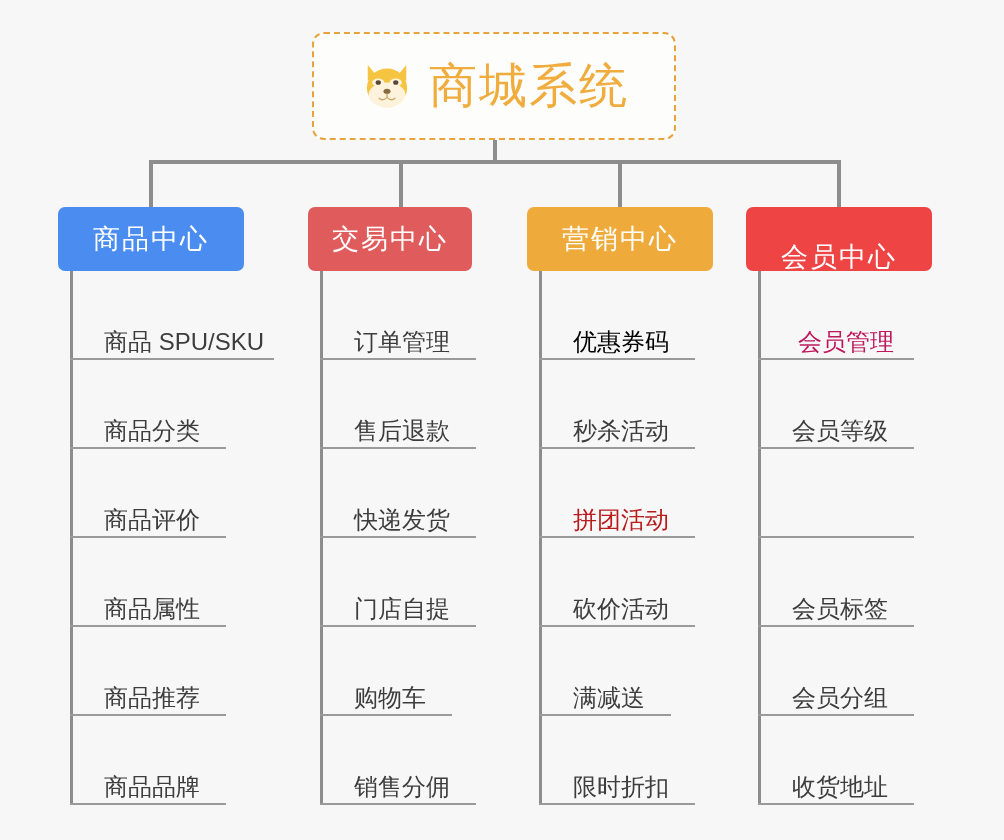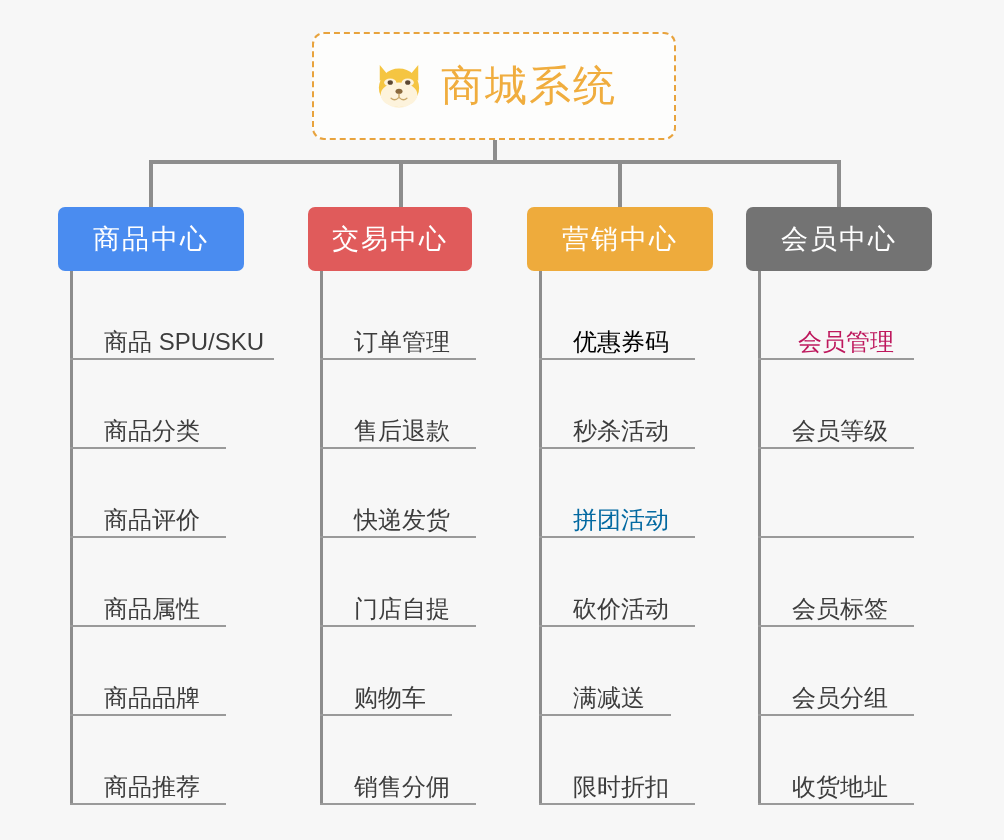--- a/index.html
+++ b/index.html
@@ -36,21 +36,21 @@
     justify-content: center;
     gap: 14px;
   }
   .root-icon {
     width: 56px;
     height: 56px;
     flex: 0 0 auto;
     display: block;
   }
   .root-title {
-    font-size: 42px;
+    font-size: 48px;
     line-height: 1;
     color: #f0ad3e;
     letter-spacing: 2px;
     white-space: nowrap;
   }
 
   
   .line {
     position: absolute;
     background: #8d8d8d;
@@ -158,21 +158,21 @@
 
   <div class="cat-box cat-0" style="background: rgb(74, 140, 240);">
     <span class="cat-label">商品中心</span>
   </div>
   <div class="cat-box cat-1" style="background: rgb(224, 91, 91);">
     <span class="cat-label">交易中心</span>
   </div>
   <div class="cat-box cat-2" style="background: rgb(238, 171, 60);">
     <span class="cat-label">营销中心</span>
   </div>
-  <div class="cat-box cat-3" style="background: #737373;">
+  <div class="cat-box cat-3" style="background: #ef4444; align-items: flex-end;">
     <span class="cat-label">会员中心</span>
   </div>
 
   <div class="leaf-col col-0">
     <div class="leaf-spine" style="height: 534px; background: rgb(141, 141, 141);"></div>
     <div class="leaf-item">
       <span class="leaf-label" style="color: rgb(61, 61, 61);">商品 SPU/SKU</span>
       <div class="leaf-underline" style="width: 204px; background: rgb(154, 154, 154);"></div>
     </div>
     <div class="leaf-item">
@@ -181,25 +181,25 @@
     </div>
     <div class="leaf-item">
       <span class="leaf-label" style="color: rgb(61, 61, 61);">商品评价</span>
       <div class="leaf-underline" style="width: 156px; background: rgb(154, 154, 154);"></div>
     </div>
     <div class="leaf-item">
       <span class="leaf-label" style="color: rgb(61, 61, 61);">商品属性</span>
       <div class="leaf-underline" style="width: 156px; background: rgb(154, 154, 154);"></div>
     </div>
     <div class="leaf-item">
+      <span class="leaf-label" style="color: rgb(61, 61, 61);">商品推荐</span>
+      <div class="leaf-underline" style="width: 156px; background: rgb(154, 154, 154);"></div>
+    </div>
+    <div class="leaf-item">
       <span class="leaf-label" style="color: rgb(61, 61, 61);">商品品牌</span>
-      <div class="leaf-underline" style="width: 156px; background: rgb(154, 154, 154);"></div>
-    </div>
-    <div class="leaf-item">
-      <span class="leaf-label" style="color: rgb(61, 61, 61);">商品推荐</span>
       <div class="leaf-underline" style="width: 156px; background: rgb(154, 154, 154);"></div>
     </div>
   </div>
 
   <div class="leaf-col col-1">
     <div class="leaf-spine" style="height: 534px; background: rgb(141, 141, 141);"></div>
     <div class="leaf-item">
       <span class="leaf-label" style="color: rgb(61, 61, 61);">订单管理</span>
       <div class="leaf-underline" style="width: 156px; background: rgb(154, 154, 154);"></div>
     </div>
@@ -229,21 +229,21 @@
     <div class="leaf-spine" style="height: 534px; background: rgb(141, 141, 141);"></div>
     <div class="leaf-item">
       <span class="leaf-label" style="color: #000000;">优惠券码</span>
       <div class="leaf-underline" style="width: 156px; background: rgb(154, 154, 154);"></div>
     </div>
     <div class="leaf-item">
       <span class="leaf-label" style="color: rgb(61, 61, 61);">秒杀活动</span>
       <div class="leaf-underline" style="width: 156px; background: rgb(154, 154, 154);"></div>
     </div>
     <div class="leaf-item">
-      <span class="leaf-label" style="color: #0369a1;">拼团活动</span>
+      <span class="leaf-label" style="color: #b91c1c;">拼团活动</span>
       <div class="leaf-underline" style="width: 156px; background: rgb(154, 154, 154);"></div>
     </div>
     <div class="leaf-item">
       <span class="leaf-label" style="color: rgb(61, 61, 61);">砍价活动</span>
       <div class="leaf-underline" style="width: 156px; background: rgb(154, 154, 154);"></div>
     </div>
     <div class="leaf-item">
       <span class="leaf-label" style="color: rgb(61, 61, 61);">满减送</span>
       <div class="leaf-underline" style="width: 132px; background: rgb(154, 154, 154);"></div>
     </div>

